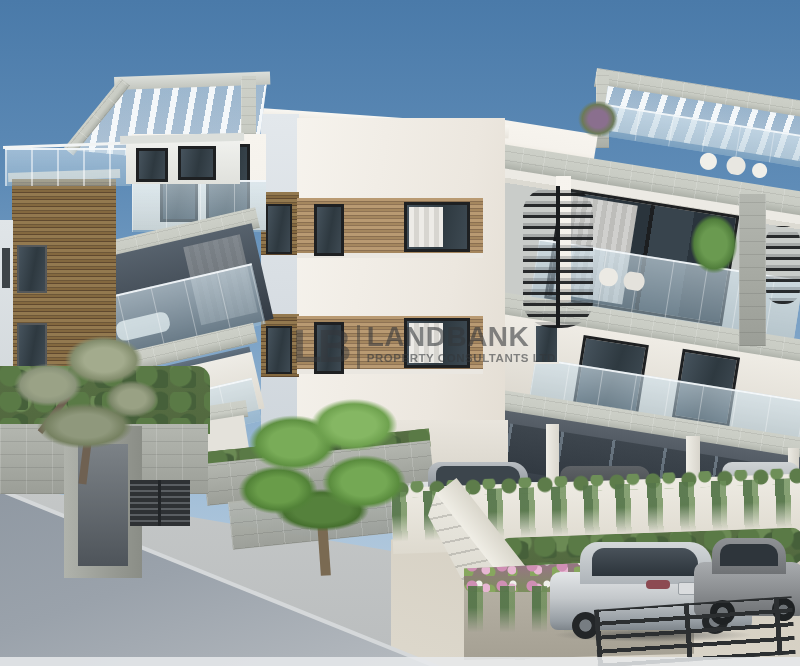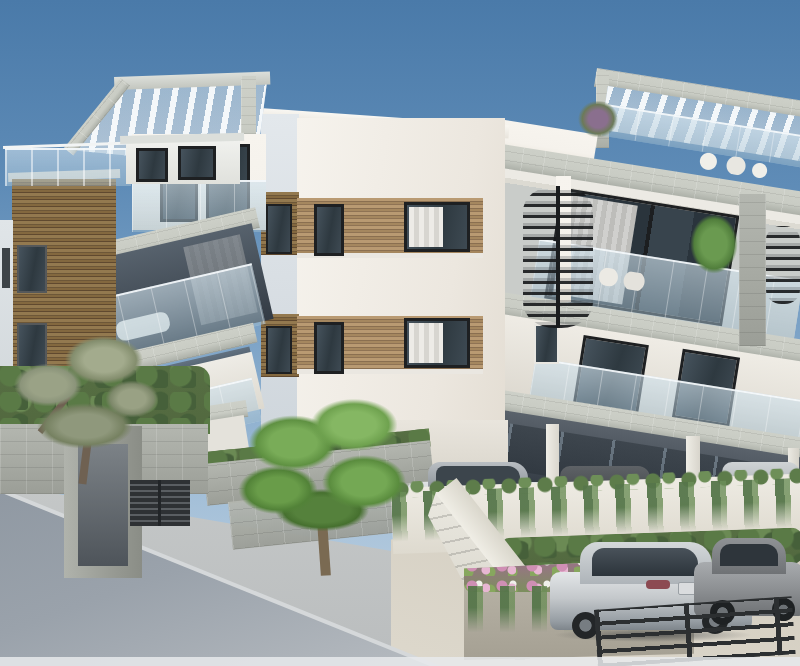--- a/index.html
+++ b/index.html
@@ -253,14 +253,22 @@
     <div class="abs" style="left:18px;top:2px;width:74px;height:36px;border-radius:16px 18px 0 0;background:linear-gradient(180deg,#8f9295,#6f7275);"></div>
     <div class="abs" style="left:26px;top:8px;width:58px;height:22px;border-radius:10px 12px 0 0;background:#2e353b;"></div>
     <div class="abs" style="left:16px;top:64px;width:25px;height:25px;border-radius:50%;background:radial-gradient(circle,#6c7175 0 28%,#1e2123 32%);"></div>
     <div class="abs" style="left:78px;top:62px;width:23px;height:23px;border-radius:50%;background:radial-gradient(circle,#6c7175 0 28%,#1e2123 32%);"></div>
   </div>
 
   <div class="abs rail o" style="left:594px;top:610px;width:198px;height:58px;transform:rotate(-4deg);"></div>
 
   <div class="abs" style="left:0;top:657px;width:800px;height:9px;background:#e7eaec;opacity:.85;"></div>
 
+  <div id="wm" class="abs" style="left:293px;top:324px;width:290px;height:54px;">
+    <span class="lb">LB</span>
+    <span class="bar"></span>
+    <span style="display:flex;flex-direction:column;">
+      <span class="nm">LANDBANK</span>
+      <span class="tg">PROPERTY CONSULTANTS LTD</span>
+    </span>
+  </div>
 
 </div>
 
 </body></html>

